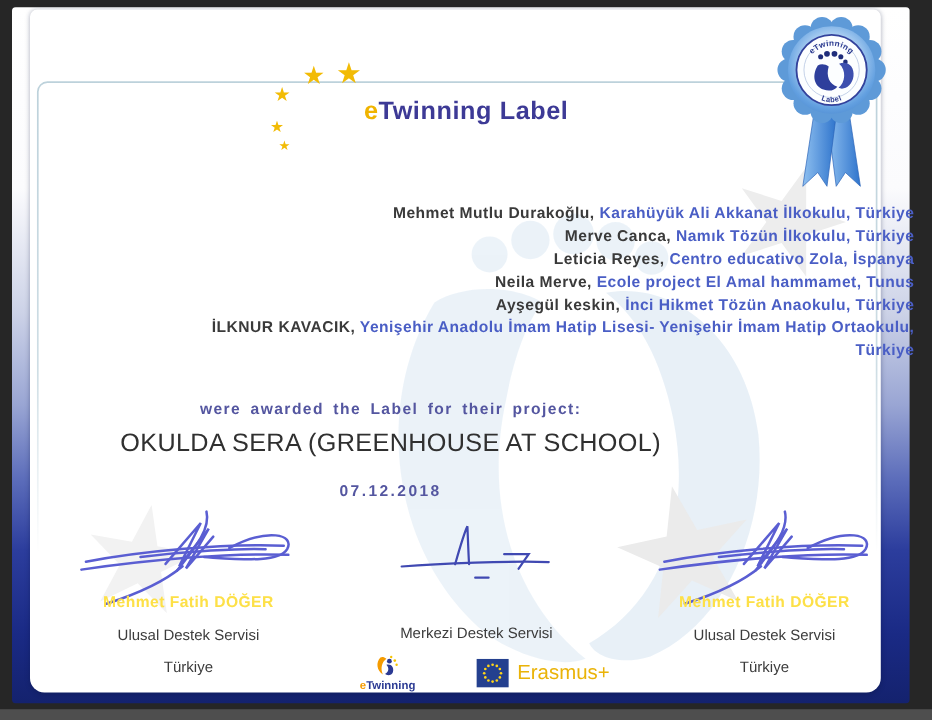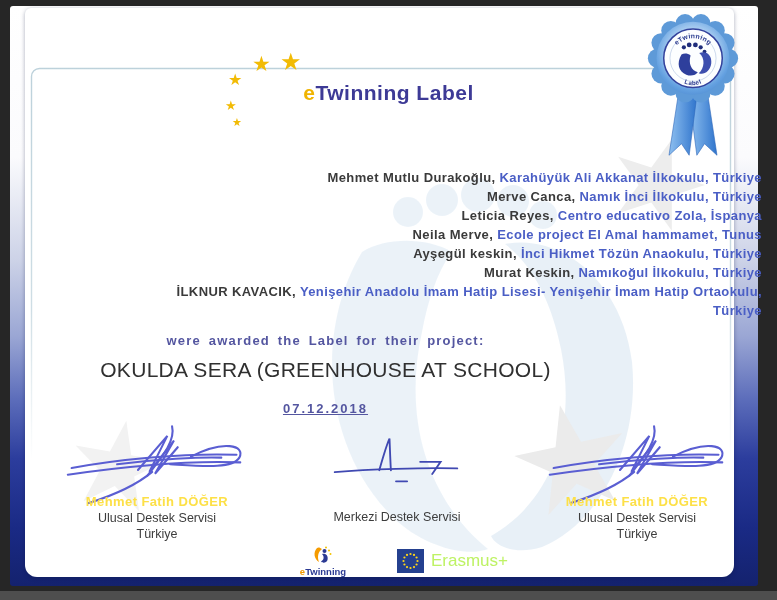--- a/index.html
+++ b/index.html
@@ -24,43 +24,43 @@
   .s5{left:232px;top:117px;font-size:11px;}
 
   .names{position:absolute;left:15px;width:747px;top:168px;text-align:right;
     font-size:13px;font-weight:bold;line-height:19px;letter-spacing:.4px;color:#3a3a3a;}
   .names .line{white-space:nowrap;}
   .names .school{color:#4a5ec5;}
 
   .centered{position:absolute;left:0;width:651px;text-align:center;}
   .award{top:333px;color:#5456a0;font-size:13px;font-weight:bold;letter-spacing:1.2px;word-spacing:3px;}
   .title{top:358px;font-size:21px;color:#303030;letter-spacing:.3px;}
-  .date{top:401px;font-size:13px;font-weight:bold;color:#5456a0;letter-spacing:2px;text-decoration:underline;}
+  .date{top:401px;font-size:13px;font-weight:bold;color:#5456a0;letter-spacing:2px;}
 
   .sig-col{position:absolute;text-align:center;width:200px;}
   .sig-left{left:57px;top:494px;}
   .sig-center{left:297px;top:508px;}
   .sig-right{left:537px;top:494px;}
   .sig-name{font-size:13px;font-weight:bold;color:#fde047;letter-spacing:.4px;}
-  .sig-org,.sig-country{font-size:12.5px;color:#3c3c3c;margin-top:2px;}
+  .sig-org,.sig-country{font-size:12.5px;color:#3c3c3c;margin-top:13px;}
 
   .sig-img{position:absolute;}
   .sig-img-left{left:60px;top:415px;width:190px;height:90px;}
   .sig-img-right{left:542px;top:415px;width:190px;height:90px;}
   .sig-img-center{left:331px;top:431px;width:130px;height:58px;}
 
   .badge{position:absolute;left:645px;top:13px;width:96px;height:154px;}
 
   .footer-etw{position:absolute;left:295px;top:544px;width:56px;text-align:center;}
   .footer-etw svg{display:block;margin:0 auto;}
   .footer-etw .txt{font-size:9.5px;font-weight:bold;letter-spacing:0;}
   .fe{color:#f59b00;}
   .ft{color:#2b3a93;}
   .footer-erasmus-flag{position:absolute;left:397px;top:549px;}
-  .footer-erasmus-text{position:absolute;left:431px;top:551px;font-size:17px;color:#bef264;}
+  .footer-erasmus-text{position:absolute;left:431px;top:551px;font-size:17px;color:#eab308;}
 </style>
 </head>
 <body>
 
 <div class="container">
   <div class="bottom-strip"></div>
   <div class="page"></div>
   <div class="card"></div>
 
   <svg class="overlay" viewBox="0 0 777 600">
@@ -157,25 +157,24 @@
     <text font-size="7" font-weight="bold" fill="#2b3a8f" letter-spacing="0.4" text-anchor="middle" font-family="Liberation Sans, sans-serif">
       <textPath href="#arcTop" startOffset="50%">eTwinning</textPath>
     </text>
     <text font-size="6.5" font-weight="bold" fill="#2b3a8f" letter-spacing="0.4" text-anchor="middle" font-family="Liberation Sans, sans-serif">
       <textPath href="#arcBot" startOffset="50%">Label</textPath>
     </text>
   </svg>
 
   <div class="names">
     <div class="line"><span>Mehmet Mutlu Durakoğlu, </span><span class="school">Karahüyük Ali Akkanat İlkokulu, Türkiye</span></div>
-    <div class="line"><span>Merve Canca, </span><span class="school">Namık İnci İlkokulu, Türkiye</span></div>
+    <div class="line"><span>Merve Canca, </span><span class="school">Namık Tözün İlkokulu, Türkiye</span></div>
     <div class="line"><span>Leticia Reyes, </span><span class="school">Centro educativo Zola, İspanya</span></div>
     <div class="line"><span>Neila Merve, </span><span class="school">Ecole project El Amal hammamet, Tunus</span></div>
     <div class="line"><span>Ayşegül keskin, </span><span class="school">İnci Hikmet Tözün Anaokulu, Türkiye</span></div>
-    <div class="line"><span>Murat Keskin, </span><span class="school">Namıkoğul İlkokulu, Türkiye</span></div>
     <div class="line"><span>İLKNUR KAVACIK, </span><span class="school">Yenişehir Anadolu İmam Hatip Lisesi- Yenişehir İmam Hatip Ortaokulu,</span></div>
     <div class="line"><span></span><span class="school">Türkiye</span></div>
   </div>
 
   <div class="centered award">were awarded the Label for their project:</div>
   <div class="centered title">OKULDA SERA (GREENHOUSE AT SCHOOL)</div>
   <div class="centered date">07.12.2018</div>
 
   <svg class="sig-img sig-img-left" viewBox="0 0 200 95">
       <use href="#scribble"></use>

